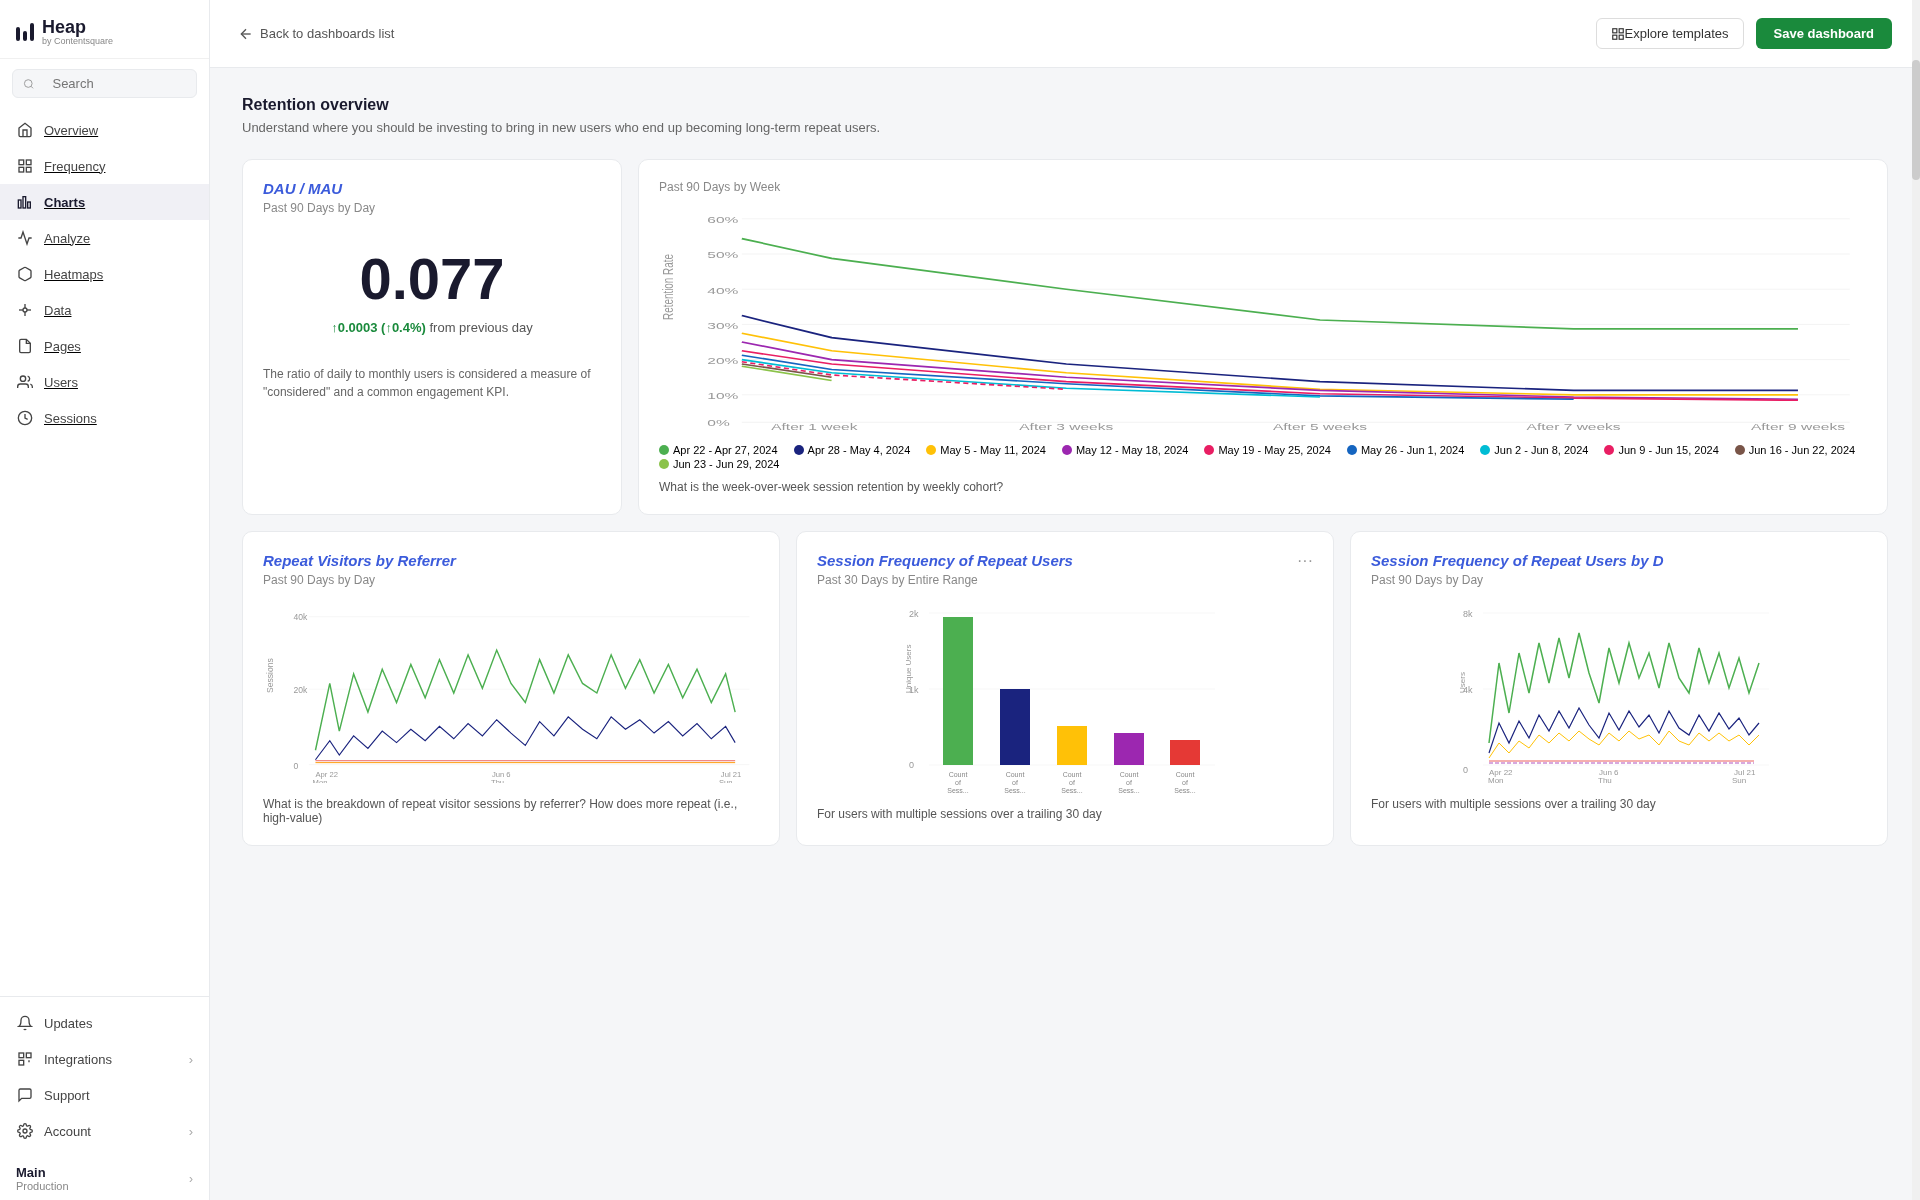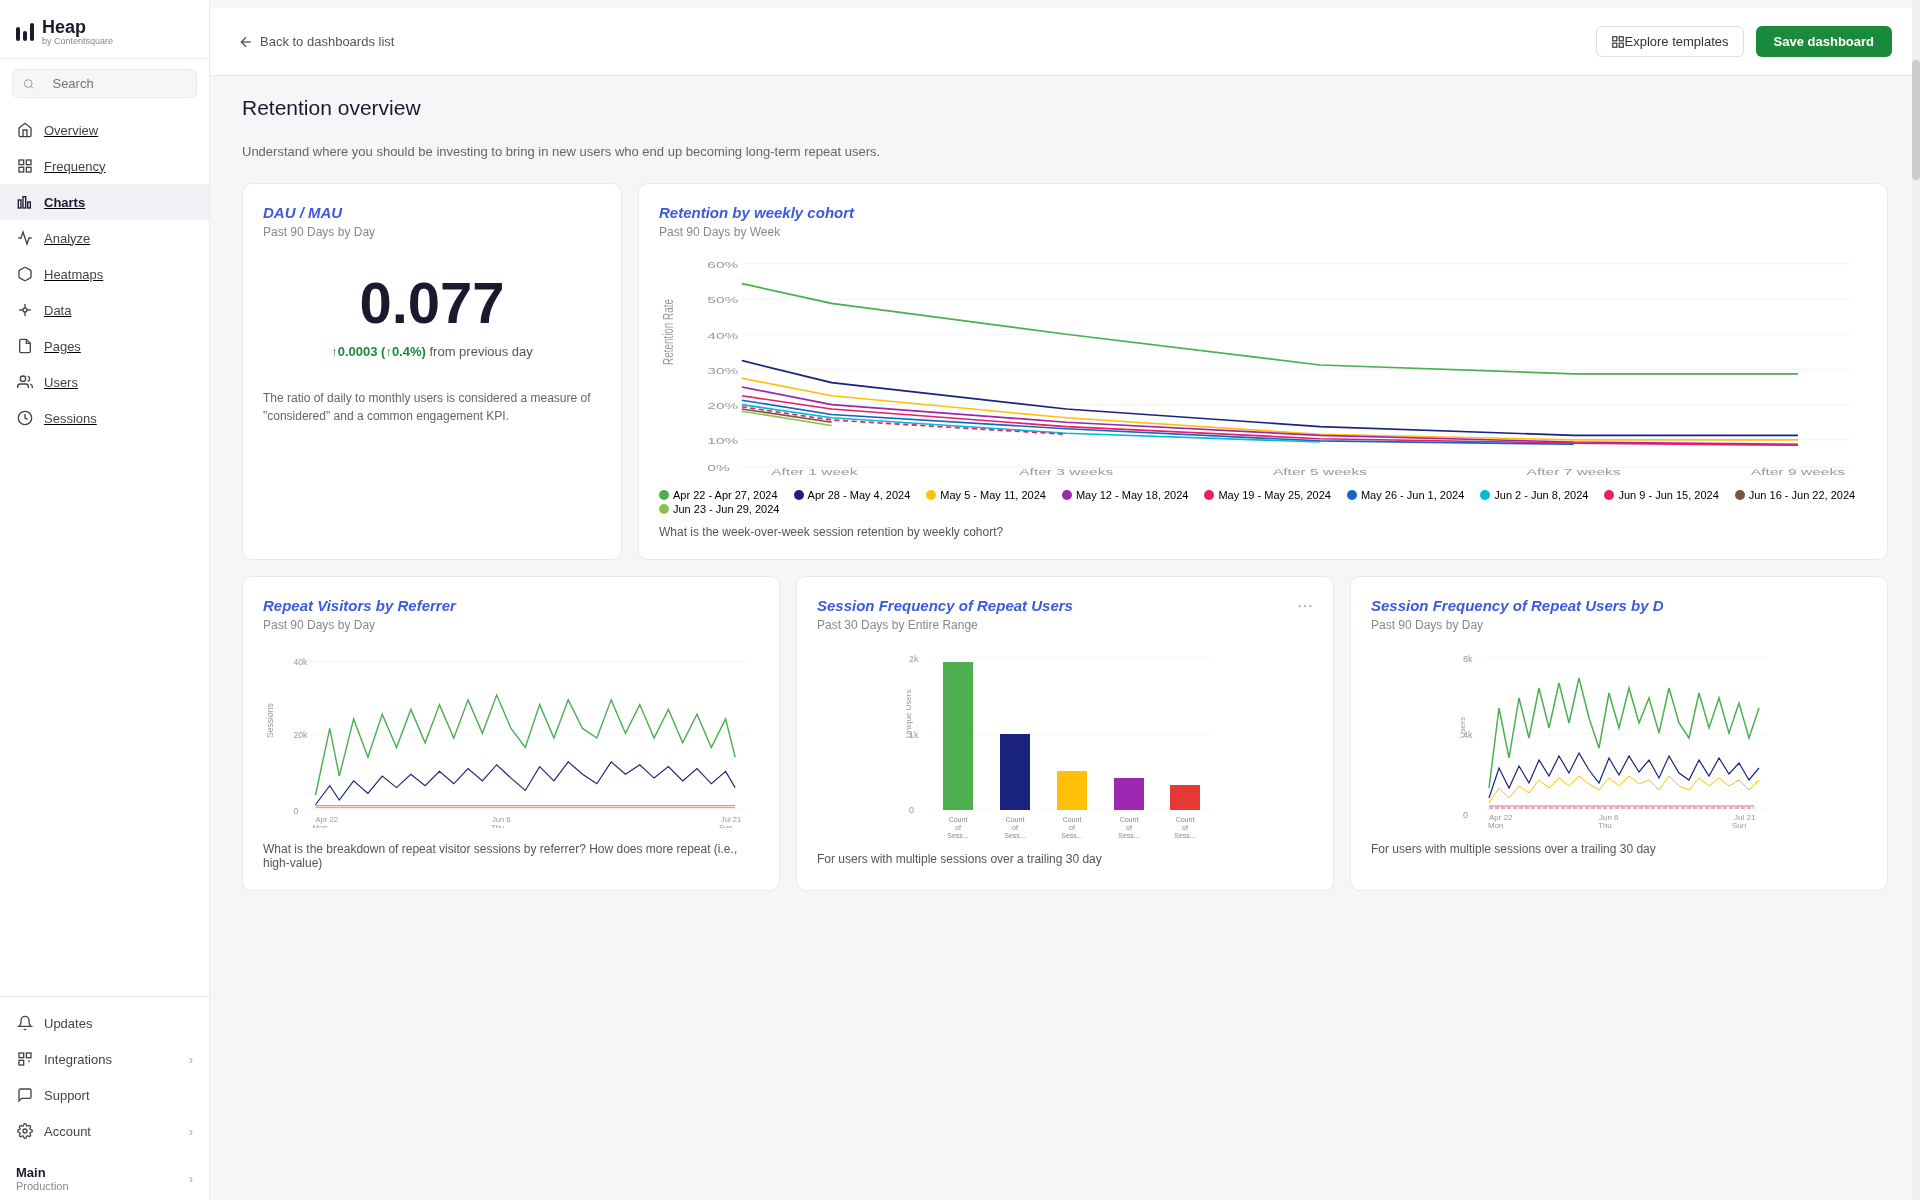--- a/index.html
+++ b/index.html
@@ -52,38 +52,38 @@
     .workspace-label { font-weight: 600; font-size: 13px; color: #1a1a2e; }
     .workspace-sub { font-size: 11px; color: #888; }
 
     
     .main {
       flex: 1; overflow-y: auto; background: #f5f6f8;
     }
     .top-bar {
       background: #fff; border-bottom: 1px solid #e8eaed;
       padding: 18px 28px; display: flex; align-items: center; justify-content: space-between;
-      position: sticky; top: 8px; z-index: 10;
+      position: sticky; top: 0; z-index: 10;
     }
     .back-link {
       display: flex; align-items: center; gap: 6px; font-size: 13px; color: #555; cursor: pointer;
     }
     .top-bar-right { display: flex; align-items: center; gap: 12px; }
     .btn-explore {
       display: flex; align-items: center; padding: 7px 14px;
       border: 1px solid #ddd; border-radius: 6px; background: #fff;
       font-size: 13px; cursor: pointer; color: #333;
     }
     .btn-save {
       padding: 8px 18px; background: #1a8a3c; color: #fff;
       border: none; border-radius: 6px; font-size: 13px; font-weight: 600; cursor: pointer;
     }
 
     .content { padding: 28px 32px; }
-    .page-title { font-size: 21px; font-weight: 400; color: #1a1a2e; margin-bottom: 24px; }
+    .page-title { font-size: 16px; font-weight: 700; color: #1a1a2e; margin-bottom: 6px; }
     .page-desc { font-size: 13px; color: #666; margin-bottom: 24px; }
 
     
     .cards-row { display: flex; gap: 16px; margin-bottom: 16px; }
     .card {
       background: #fff; border-radius: 10px; border: 1px solid #e8eaed;
       padding: 20px; overflow: hidden;
     }
     .card-half { flex: 1; }
     .card-third { flex: 1; }
@@ -322,21 +322,20 @@
         <div class="card-subtitle">Past 90 Days by Day</div>
         <div class="dau-value">0.077</div>
         <div class="dau-change">
           <span class="up">↑0.0003 (↑0.4%)</span>
           <span> from previous day</span>
         </div>
         <div class="dau-desc">The ratio of daily to monthly users is considered a measure of "considered" and a common engagement KPI.</div>
       </div>
 
       <div class="card" style="flex:1;">
-        <div class="card-title">Retention by weekly cohort</div>
         <div class="card-subtitle">Past 90 Days by Week</div>
         <svg class="retention-chart" viewBox="0 0 700 200" preserveAspectRatio="none">
 
           <text x="28" y="12" font-size="9" fill="#999">60%</text>
           <text x="28" y="44" font-size="9" fill="#999">50%</text>
           <text x="28" y="76" font-size="9" fill="#999">40%</text>
           <text x="28" y="108" font-size="9" fill="#999">30%</text>
           <text x="28" y="140" font-size="9" fill="#999">20%</text>
           <text x="28" y="172" font-size="9" fill="#999">10%</text>
           <text x="28" y="196" font-size="9" fill="#999">0%</text>

